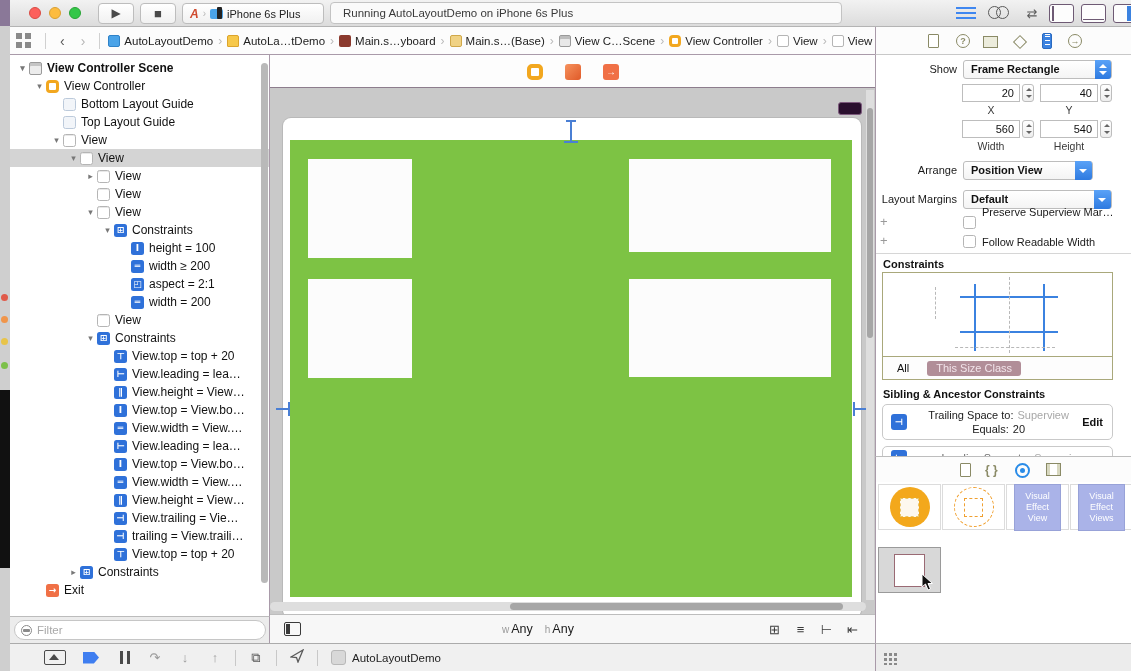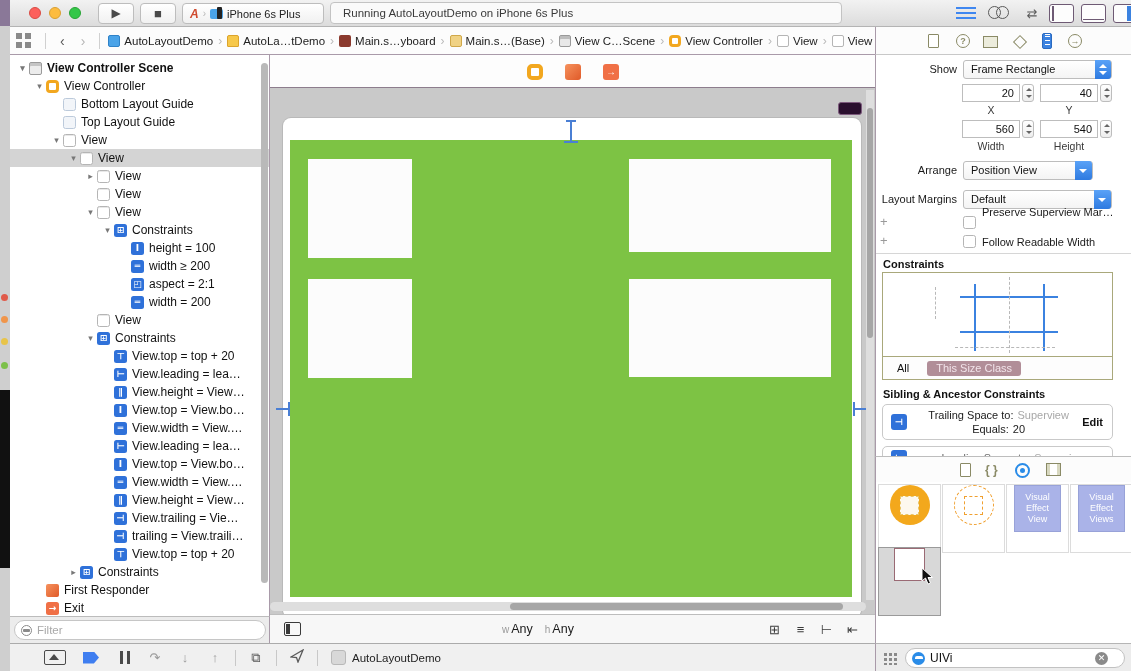--- a/index.html
+++ b/index.html
@@ -166,21 +166,21 @@
     font-size:9px; line-height:12px; font-weight:bold; }
   .it-rect { width:15px; height:12px; top:9px; border:1.5px solid #8a8a66; background:#ececdc; }
   .it-diamond { width:10px; height:10px; top:10px; border:1.5px solid #8a8a66; transform:rotate(45deg); }
   .it-size { width:10px; height:16px; top:6px; background:#3b82e0; border-radius:2px;
     box-shadow:inset -3px 0 0 #fff0; background-image:repeating-linear-gradient(#fff 0 1.5px, transparent 1.5px 4px);
     background-size:5px 100%; background-repeat:repeat-y; background-position:right 1px top 2px; border:1px solid #2a6ac0; }
   #inspector { left:875px; top:55px; width:256px; height:401px; background:#fff;
     border-left:1px solid #a99aa9; overflow:hidden; font-size:11px; color:#1a1a1a; }
   .ilabel { position:absolute; text-align:right; color:#1a1a1a; }
   .dropdown { position:absolute; height:19px; background:linear-gradient(#ffffff,#f4f4f4);
-    border:1px solid #bdbdbd; border-radius:3px; font-size:11px; line-height:17px; padding-left:7px; color:#111; }
+    border:1px solid #bdbdbd; border-radius:3px; font-size:11px; line-height:17px; padding-left:7px; color:#111;font-weight:bold; }
   .dd-stepper { position:absolute; right:0; top:-1px; width:16px; height:19px;
     background:linear-gradient(#5aa2f7,#2e7ae0); border-radius:0 3px 3px 0; }
   .dd-caret { position:absolute; right:0; top:-1px; width:17px; height:19px;
     background:linear-gradient(#5aa2f7,#2e7ae0); border-radius:0 3px 3px 0; }
   .chev-up, .chev-dn { position:absolute; left:4px; width:0; height:0;
     border-left:4px solid transparent; border-right:4px solid transparent; }
   .chev-up { top:4px; border-bottom:4px solid #fff; }
   .chev-dn { bottom:4px; border-top:4px solid #fff; }
   .num-field { position:absolute; height:18px; background:#fff; border:1px solid #bdbdbd;
     font-size:11px; line-height:16px; text-align:right; padding-right:5px; color:#111; }
@@ -217,22 +217,22 @@
   
   #libtabs { left:875px; top:456px; width:256px; height:26px; background:#fcfcfc;
     border-left:1px solid #a99aa9; border-top:1px solid #bdbdbd; }
   .lt-ic { top:6px; }
   .lt-doc { width:11px; height:14px; border:1.5px solid #8a8a66; background:#fff; border-radius:1px; }
   .lt-braces { color:#8a8a66; font-size:12px; font-weight:bold; line-height:15px; }
   .lt-obj { width:15px; height:15px; border:2px solid #2a8ce8; border-radius:50%; position:relative; }
   .lt-obj:after { content:""; position:absolute; left:3px; top:3px; width:5px; height:5px; border-radius:50%; background:#2a8ce8; }
   .lt-media { width:15px; height:13px; border:1.5px solid #8a8a66; background:#fff; box-shadow:inset 3px 0 0 #d8d8c0, inset -3px 0 0 #d8d8c0; }
   #library { left:875px; top:482px; width:256px; height:161px; background:#fff; border-left:1px solid #a99aa9; }
-  .lib-cell { position:absolute; width:63px; height:69px; border:1px solid #dcdcdc;
-    display:flex; justify-content:center; background:#fff; }
+  .lib-cell { position:absolute; width:63px; height:46px; border:1px solid #dcdcdc;
+    display:flex; align-items:center; justify-content:center; background:#fff; }
   .lib-cell.sel { background:#d8d8d8; border:1px solid #9a9a9a; }
   .vc-circle { width:40px; height:40px; border-radius:50%; background:#f3a81c;
     display:flex; align-items:center; justify-content:center; }
   .vc-inner { width:19px; height:19px; background:#fdf8ee; border:1.5px dashed #e8c568; }
   .sbr-circle { width:40px; height:40px; border-radius:50%; border:1.5px dashed #f0a030;
     display:flex; align-items:center; justify-content:center; }
   .sbr-inner { width:19px; height:19px; border:1.5px dashed #f0a030; }
   .vev { width:47px; height:47px; background:#aab3e8; border:1px solid #98a2d8; color:#fff;
     font-size:9px; line-height:11px; text-align:center; display:flex; align-items:center; justify-content:center;
     white-space:pre-line; }
@@ -493,25 +493,20 @@
       </div>
       <div class="t-row" style="padding-left: 91px;">
         <span class="t-disc"></span>
         <span class="t-ic ic-constraint-top">⊤</span>
         <span>View.top = top + 20</span>
       </div>
       <div class="t-row" style="padding-left: 57px;">
         <span class="t-disc">▸</span>
         <span class="t-ic ic-constraints">⊞</span>
         <span>Constraints</span>
-      </div>
-      <div class="t-row" style="padding-left: 23px;">
-        <span class="t-disc"></span>
-        <span class="t-ic ic-first-responder"></span>
-        <span>First Responder</span>
       </div>
       <div class="t-row" style="padding-left: 23px;">
         <span class="t-disc"></span>
         <span class="t-ic ic-exit">→</span>
         <span>Exit</span>
       </div>
     </div>
   <div id="nav-scrollbar" class="abs">
       <div class="hdl abs"></div>
     </div>
@@ -707,18 +702,13 @@
   <div class="lib-cell sel" style="left:2px;top:65px">
     <div class="view-item">
       <svg id="lib-cursor" width="14" height="18" viewBox="0 0 14 18">
         <path d="M1 1 L1 14 L4.5 11 L7 17 L9.5 16 L7 10.5 L11.5 10.5 Z" fill="#111" stroke="#fff" stroke-width="1"></path>
       </svg>
     </div>
   </div>
 </div>
 <div id="lib-search-bar" class="abs">
   <div id="lib-grid-icon" class="abs"></div>
-  <div id="lib-search" class="abs">
-    <span class="ls-circle"></span>
-    <input value="UIVi" style="">
-    <span class="ls-clear">✕</span>
-  </div>
 </div>
 
 </body></html>

